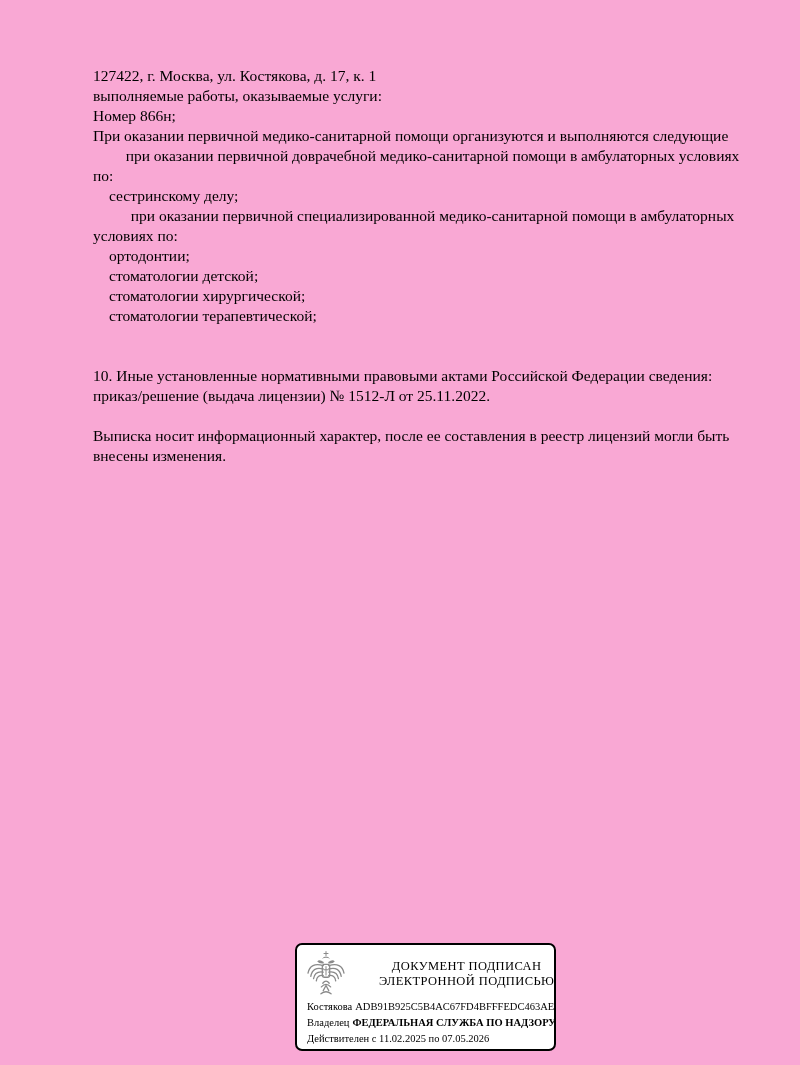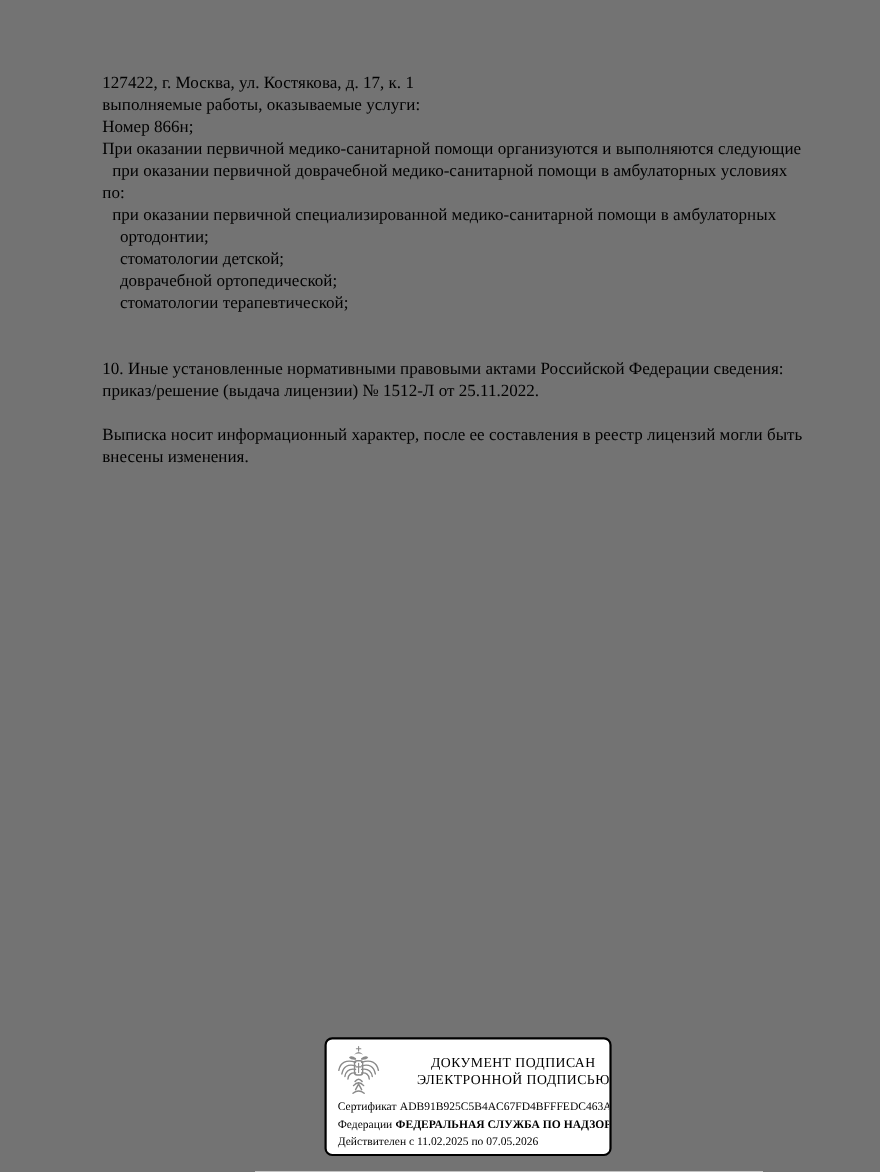--- a/index.html
+++ b/index.html
@@ -6,34 +6,34 @@
   html, body { background: #ffffff; }
   body {
     width: 800px; height: 1065px;
     position: relative;
     font-family: "Liberation Serif", "DejaVu Serif", serif;
     color: #000000;
     overflow: hidden;
   }
   .page {
     position: absolute; inset: 0;
-    background: #737373;
+    background: #f9a8d4;
   }
   
   .doc-text {
     position: absolute;
     left: 93px; top: 66px;
     width: 670px;
     font-size: 15.5px;
     line-height: 20px;
     color: #000000;
   }
   .doc-line { white-space: nowrap; min-height: 20px; }
   .doc-line.indent-0 { padding-left: 0; }
-  .doc-line.indent-1 { padding-left: 9px; }
+  .doc-line.indent-1 { padding-left: 9px; text-align: center; }
   .doc-line.indent-2 { padding-left: 16px; }
   
   .stamp {
     position: absolute;
     left: 295px; top: 943px;
     width: 261px; height: 108px;
     border: 2px solid #000000;
     border-radius: 7px;
     background: #ffffff;
     overflow: hidden;
@@ -73,24 +73,26 @@
 
 <div class="page">
 
   <div class="doc-text">
       <div class="doc-line indent-0">127422, г. Москва, ул. Костякова, д. 17, к. 1</div>
       <div class="doc-line indent-0">выполняемые работы, оказываемые услуги:</div>
       <div class="doc-line indent-0">Номер 866н;</div>
       <div class="doc-line indent-0">При оказании первичной медико-санитарной помощи организуются и выполняются следующие</div>
       <div class="doc-line indent-1">при оказании первичной доврачебной медико-санитарной помощи в амбулаторных условиях</div>
       <div class="doc-line indent-0">по:</div>
+      <div class="doc-line indent-2">сестринскому делу;</div>
       <div class="doc-line indent-1">при оказании первичной специализированной медико-санитарной помощи в амбулаторных</div>
+      <div class="doc-line indent-0">условиях по:</div>
       <div class="doc-line indent-2">ортодонтии;</div>
       <div class="doc-line indent-2">стоматологии детской;</div>
-      <div class="doc-line indent-2">доврачебной ортопедической;</div>
+      <div class="doc-line indent-2">стоматологии хирургической;</div>
       <div class="doc-line indent-2">стоматологии терапевтической;</div>
       <div class="doc-line indent-0">&nbsp;</div>
       <div class="doc-line indent-0">&nbsp;</div>
       <div class="doc-line indent-0">10. Иные установленные нормативными правовыми актами Российской Федерации сведения:</div>
       <div class="doc-line indent-0">приказ/решение (выдача лицензии) № 1512-Л от 25.11.2022.</div>
       <div class="doc-line indent-0">&nbsp;</div>
       <div class="doc-line indent-0">Выписка носит информационный характер, после ее составления в реестр лицензий могли быть</div>
       <div class="doc-line indent-0">внесены изменения.</div>
     </div>
 
@@ -125,24 +127,24 @@
           <path d="M16.5 47.5 Q22 43 27.5 47.5"></path>
         </g>
       </svg>
       <div class="stamp-title">
         <div>ДОКУМЕНТ ПОДПИСАН</div>
         <div>ЭЛЕКТРОННОЙ ПОДПИСЬЮ</div>
       </div>
     </div>
     <div class="stamp-info">
       <div class="stamp-row">
-        <span class="lbl">Сертификат</span><span>ADB91B925C5B4AC67FD4BFFFEDC463AE</span>
+        <span class="lbl">Костякова</span><span>ADB91B925C5B4AC67FD4BFFFEDC463AE</span>
       </div>
       <div class="stamp-row">
-        <span class="lbl">Федерации</span><span class="bold">ФЕДЕРАЛЬНАЯ СЛУЖБА ПО НАДЗОРУ В СФ</span>
+        <span class="lbl">Владелец</span><span class="bold">ФЕДЕРАЛЬНАЯ СЛУЖБА ПО НАДЗОРУ В СФ</span>
       </div>
       <div class="stamp-row">
         <span>Действителен с 11.02.2025 по 07.05.2026</span>
       </div>
     </div>
   </div>
 
 </div>
 
 </body></html>

